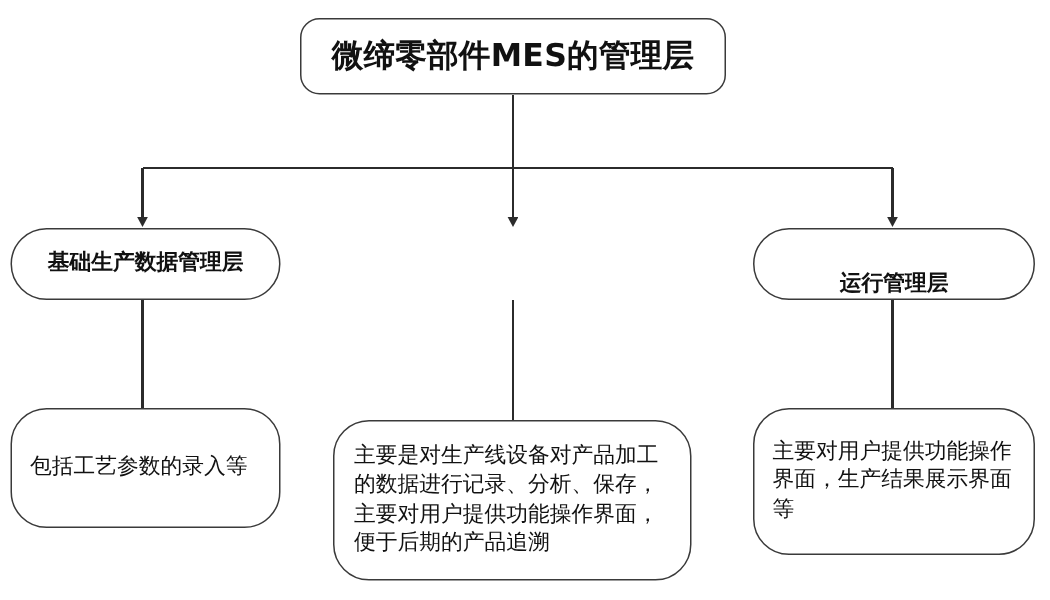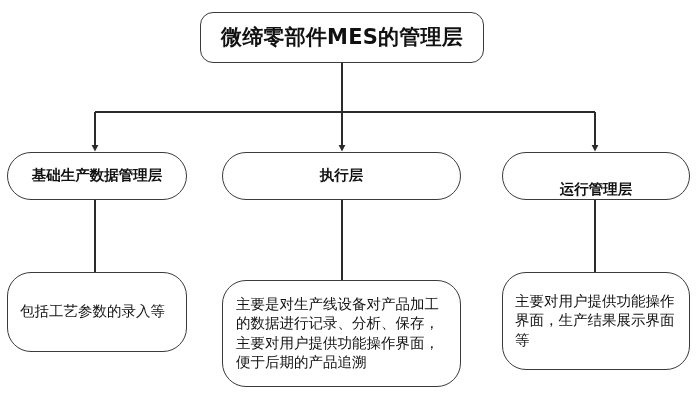--- a/index.html
+++ b/index.html
@@ -139,23 +139,20 @@
   </svg>
 
   <div class="node center-text" id="node-title">
     <span class="node-label">微缔零部件MES的管理层</span>
   </div>
 
   <div class="node center-text layer-row" id="node-layer-basic">
     <span class="node-label">基础生产数据管理层</span>
   </div>
 
-  <div class="node center-text layer-row" id="node-layer-exec">
-    <span class="node-label">执行层</span>
-  </div>
 
   <div class="node center-text layer-row" id="node-layer-ops">
     <span class="node-label">运行管理层</span>
   </div>
 
   <div class="node body-text desc-row" id="node-desc-basic">
     <span class="node-label">包括工艺参数的录入等</span>
   </div>
 
   <div class="node body-text desc-row" id="node-desc-exec">

